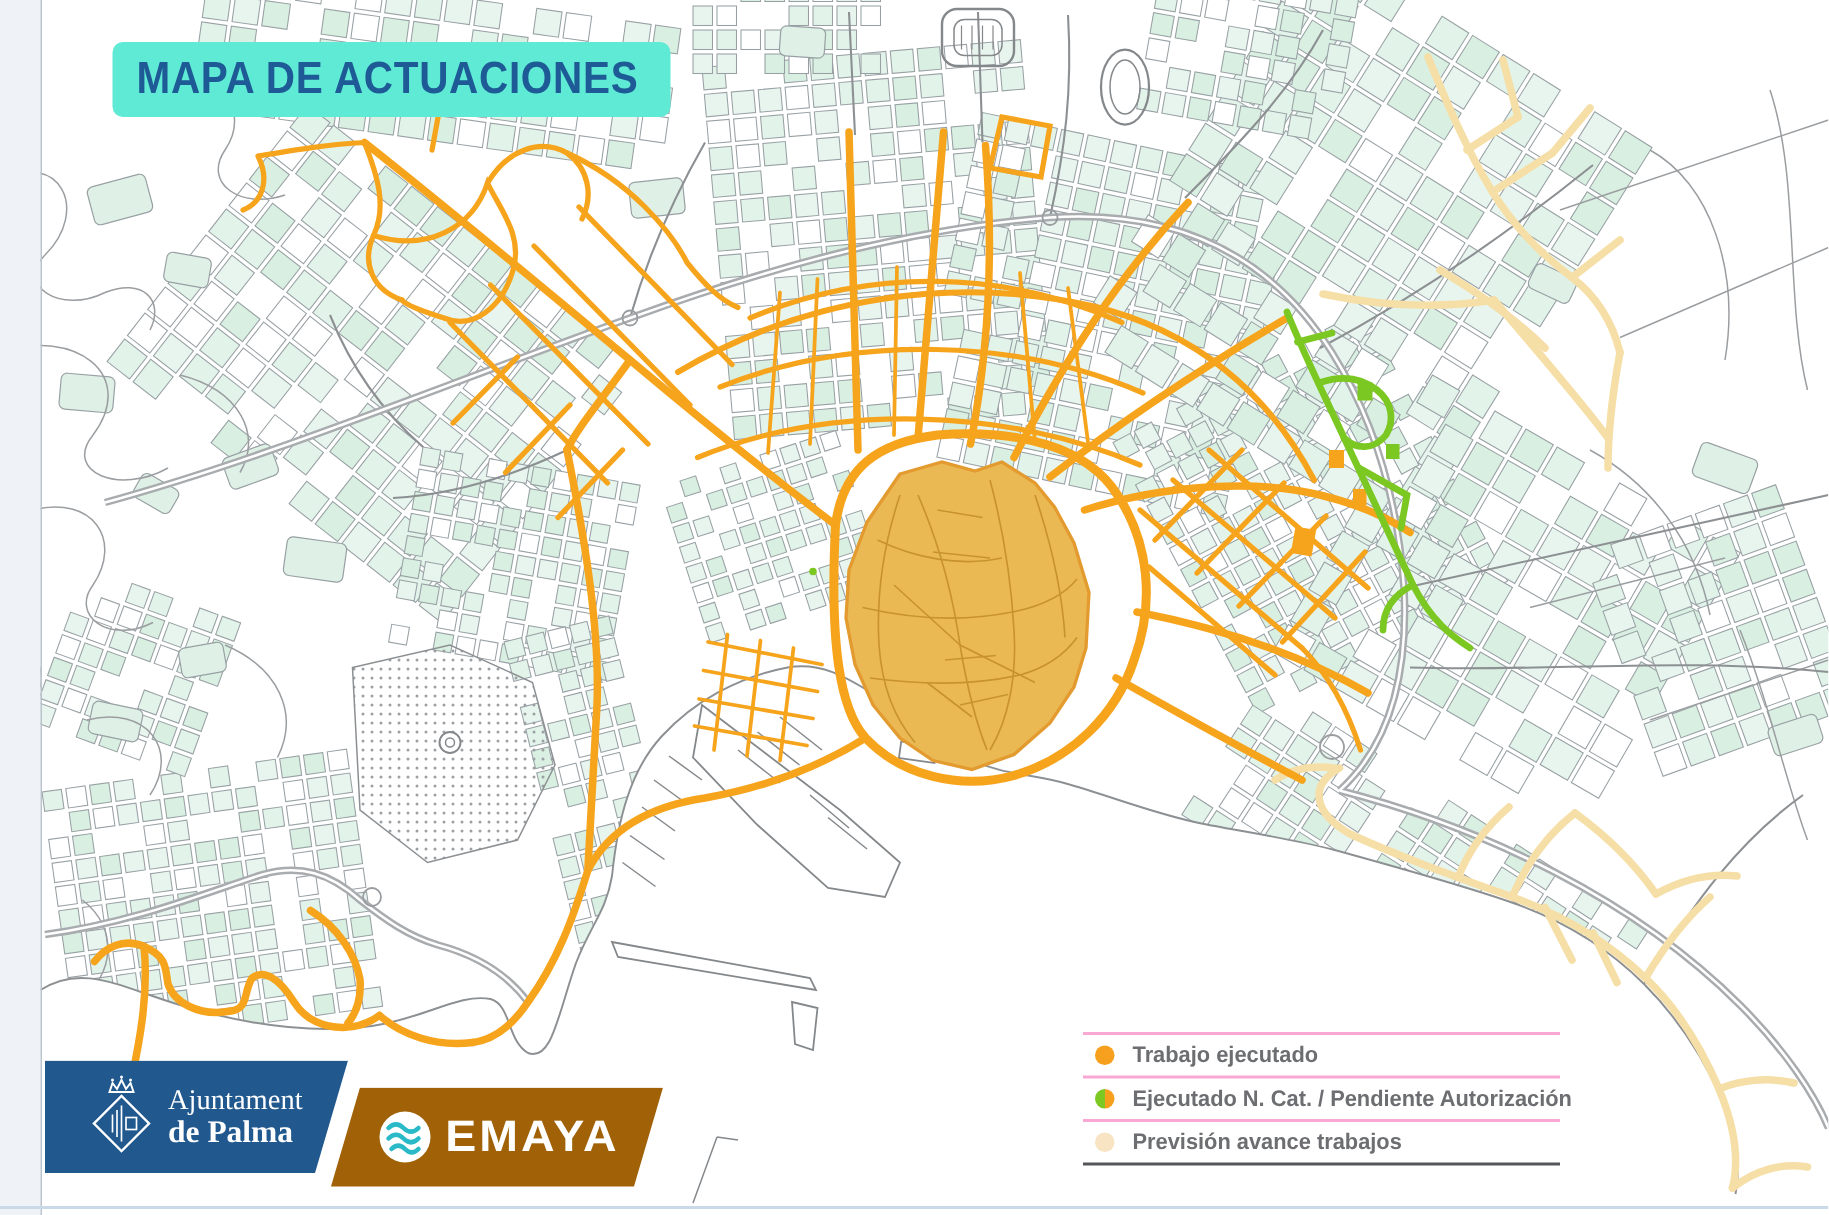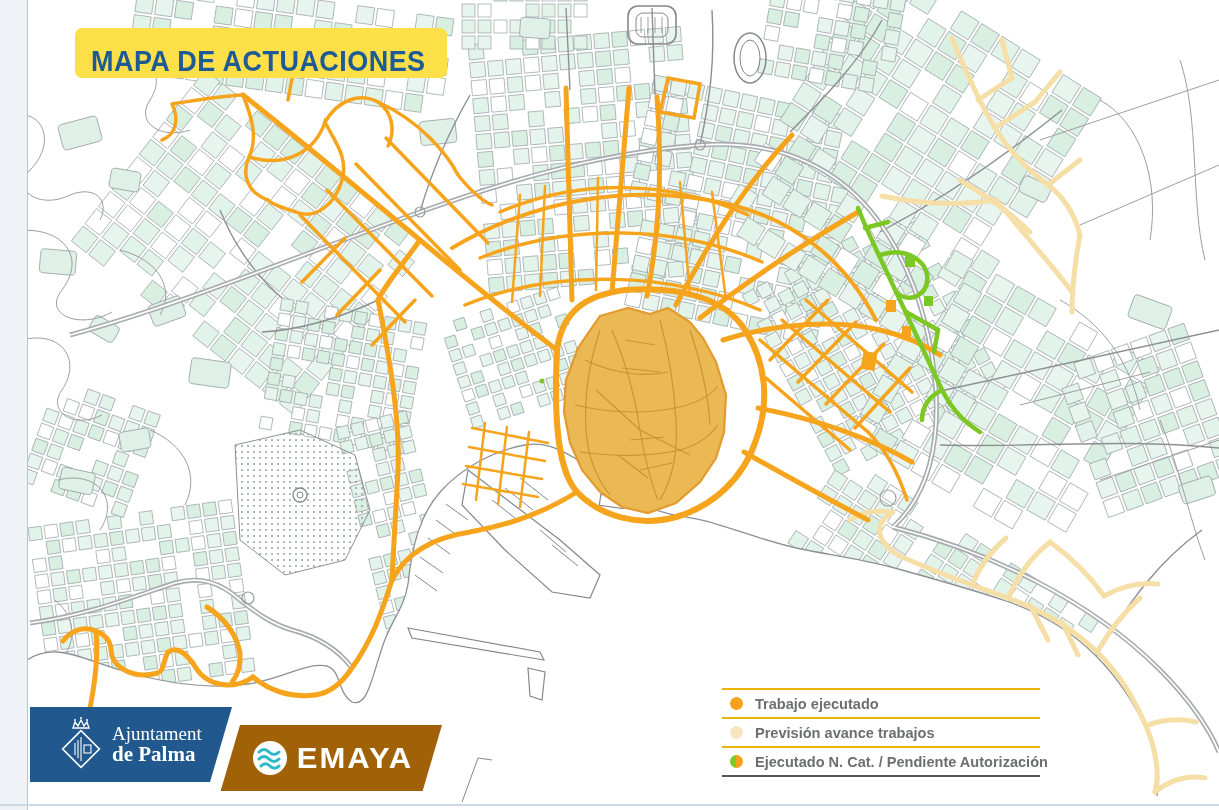--- a/index.html
+++ b/index.html
@@ -1,26 +1,26 @@
 <!DOCTYPE html>
 <html><head>
 <meta charset="utf-8">
 <style>
   html,body{margin:0;padding:0;background:#fff;}
   .stage{position:relative;width:1219px;height:810px;overflow:hidden;background:#fff;
          font-family:"Liberation Sans","DejaVu Sans",sans-serif;}
   svg{position:absolute;left:0;top:0;}
   
-  .title-band{position:absolute;left:75px;top:28px;width:372px;height:50px;background:#fde047;
-              border-radius:7px;display:flex;align-items:flex-end;padding-left:16px;box-sizing:border-box;}
+  .title-band{position:absolute;left:75px;top:28px;width:372px;height:50px;background:#5eead4;
+              border-radius:7px;display:flex;align-items:center;padding-left:16px;box-sizing:border-box;}
   .title-band h1{margin:0;font-size:30px;font-weight:bold;color:#1e5a96;letter-spacing:.5px;
                  transform:scaleX(.9);transform-origin:left center;white-space:nowrap;}
   
   .legend{position:absolute;left:722px;top:688px;width:318px;}
-  .legend-row{display:flex;align-items:center;height:27px;border-top:2px solid #eab308;padding-left:8px;}
+  .legend-row{display:flex;align-items:center;height:27px;border-top:2px solid #f9a8d4;padding-left:8px;}
   .legend-row:last-child{border-bottom:2px solid #55565a;}
   .dot{width:13px;height:13px;border-radius:50%;flex:0 0 13px;margin-right:12px;}
   .sw-orange{background:#F7A01E;}
   .sw-green{background:#7DC822;}
   .sw-split{background:linear-gradient(90deg,#7DC822 0 50%,#F7A01E 50% 100%);}
   .sw-cream{background:#F8E4C2;}
   .legend-label{font-size:15px;font-weight:bold;color:#6d6e71;white-space:nowrap;transform:scaleX(.97);transform-origin:left center;}
   
   .logo-palma{position:absolute;left:30px;top:707px;width:202px;height:75px;background:#21598f;
               clip-path:polygon(0 0,202px 0,180px 75px,0 75px);display:flex;align-items:center;font-family:Liberation Serif, serif;}
@@ -1706,26 +1706,26 @@
   <div class="title-band">
     <h1>MAPA DE ACTUACIONES</h1>
   </div>
 
   <div class="legend">
     <div class="legend-row">
       <span class="dot sw-orange"></span>
       <span class="legend-label">Trabajo ejecutado</span>
     </div>
     <div class="legend-row">
+      <span class="dot sw-split"></span>
+      <span class="legend-label">Ejecutado N. Cat. / Pendiente Autorización</span>
+    </div>
+    <div class="legend-row">
       <span class="dot sw-cream"></span>
       <span class="legend-label">Previsión avance trabajos</span>
-    </div>
-    <div class="legend-row">
-      <span class="dot sw-split"></span>
-      <span class="legend-label">Ejecutado N. Cat. / Pendiente Autorización</span>
     </div>
   </div>
 
   <div class="logo-palma">
     <svg width="46" height="58" viewBox="0 0 46 58" style="position:static;margin-left:28px;">
       <g stroke="#ffffff" fill="none" stroke-width="1.6">
         <path d="M 15,12 L 17,6 L 20,10 L 23,4 L 26,10 L 29,6 L 31,12 Z" stroke-width="1.3"></path>
         <circle cx="17" cy="4" r="1" fill="#fff" stroke="none"></circle>
         <circle cx="23" cy="2" r="1" fill="#fff" stroke="none"></circle>
         <circle cx="29" cy="4" r="1" fill="#fff" stroke="none"></circle>

